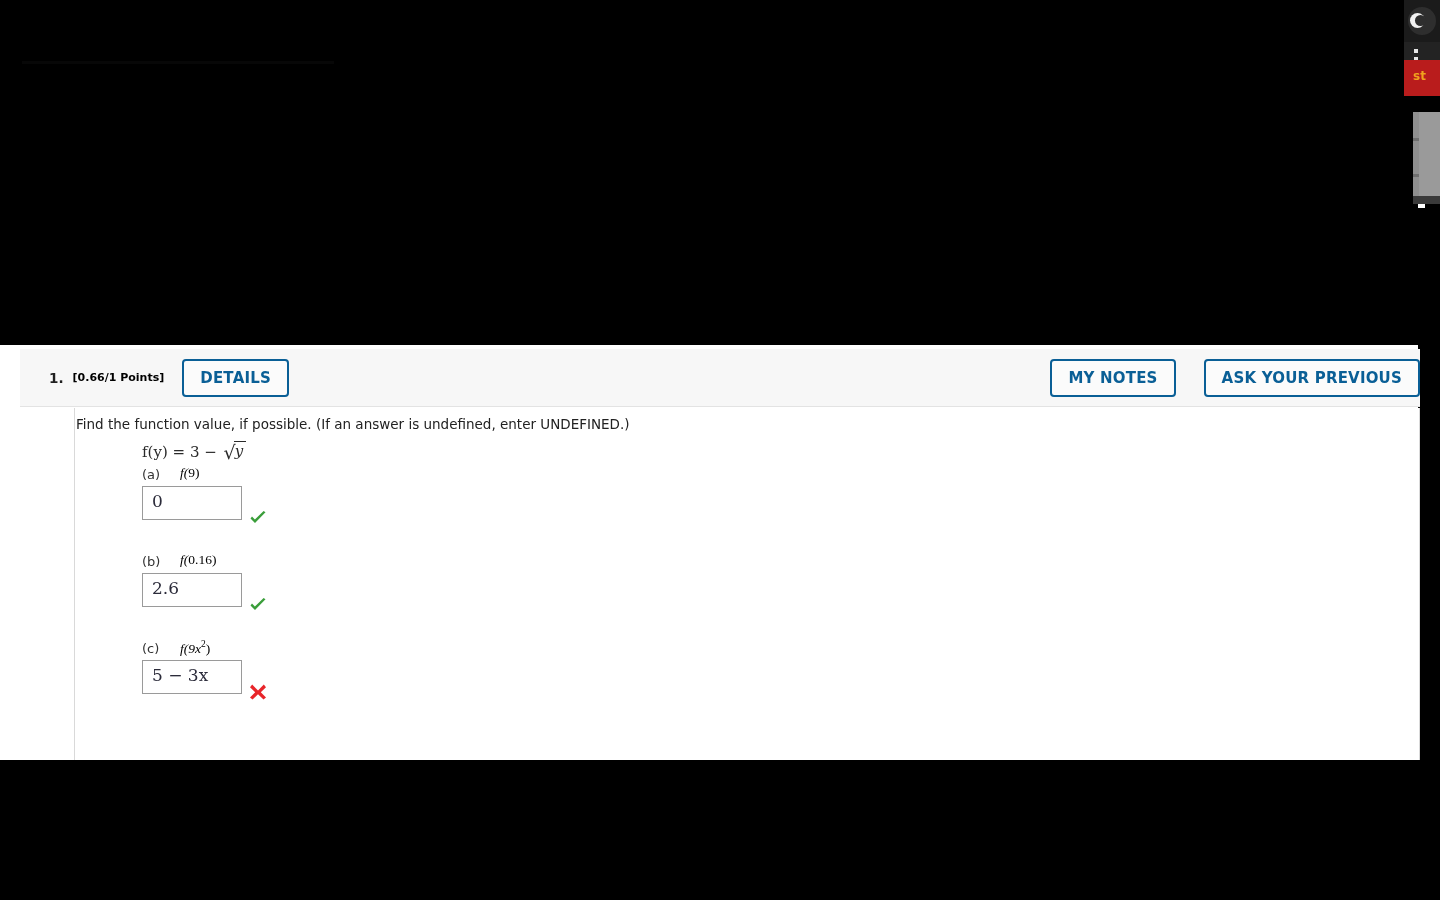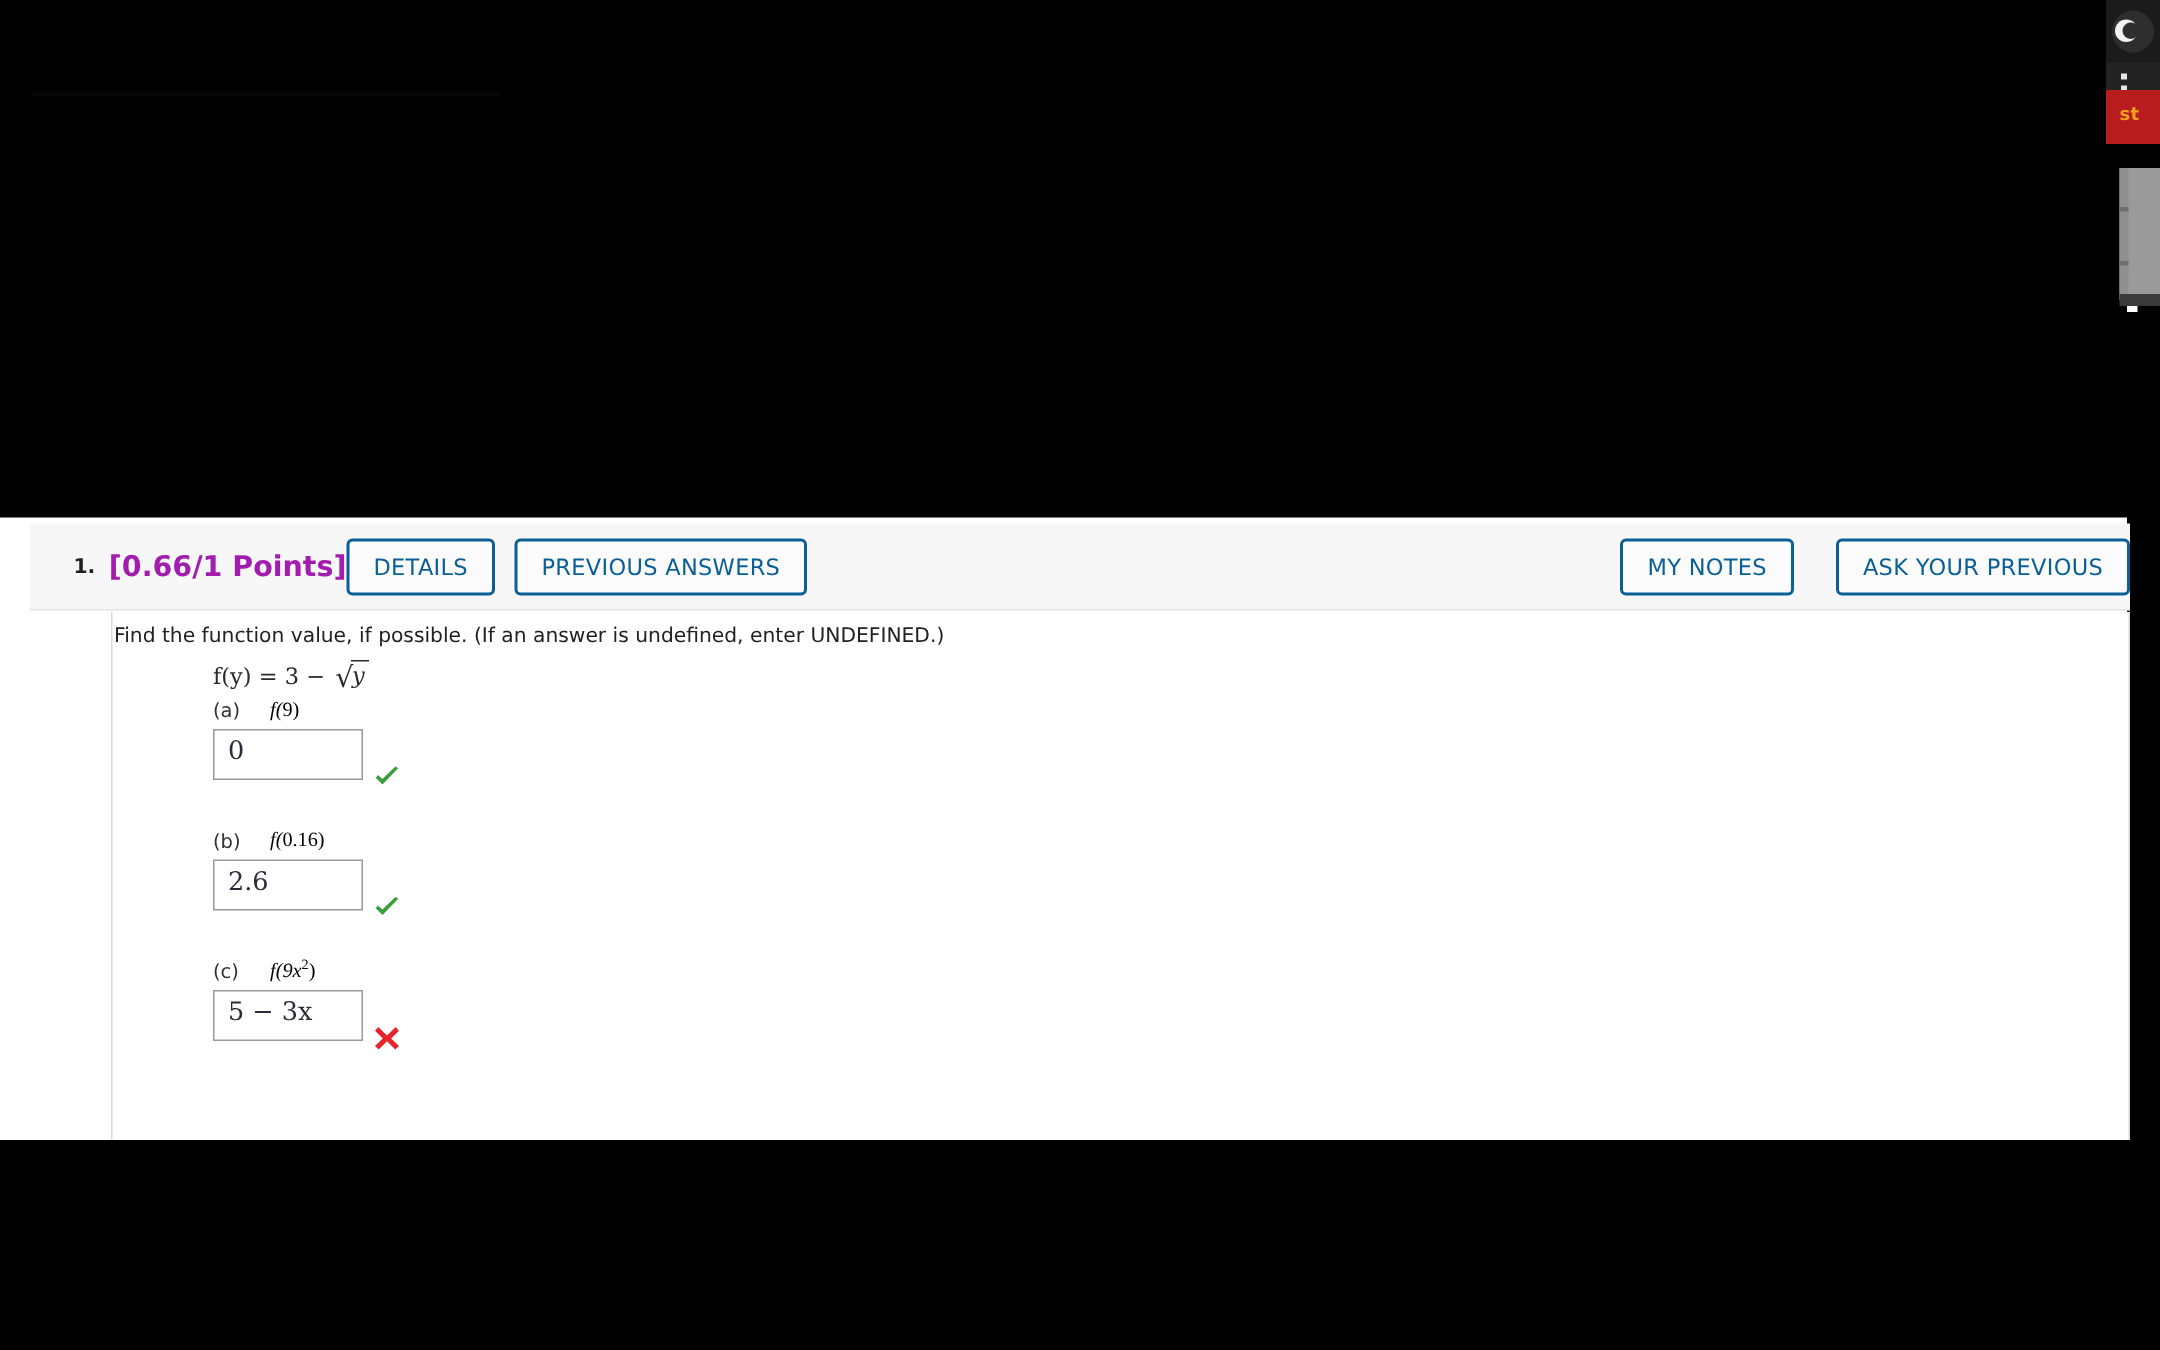--- a/index.html
+++ b/index.html
@@ -202,32 +202,33 @@
   }
 
   .qnum {
     font-size: 13.5px;
     font-weight: bold;
     color: #1f1f1f;
     margin-right: 9px;
   }
 
   .qpoints {
-    font-size: 19px;
+    font-size: 11px;
     font-weight: bold;
-    color: #a21caf;
+    color: #000000;
+    margin-right: 18px;
     white-space: nowrap;
   }
 
   .btn {
     border: 2px solid #0a5f96;
     background: #fbfbfb;
     color: #0a5f96;
     font-size: 15px;
-    font-weight: normal;
+    font-weight: bold;
     letter-spacing: 0.2px;
     border-radius: 4px;
     padding: 0 16px;
     height: 38px;
     line-height: 34px;
     margin-right: 13px;
     cursor: pointer;
     white-space: nowrap;
     font-family: "DejaVu Sans", "Liberation Sans", sans-serif;
   }
@@ -389,21 +390,20 @@
   <div class="dark-bar-bottom"></div>
   <div class="white-sliver"></div>
 
   <div class="page">
 
     <div class="qheader">
       <span class="qnum">1.</span>
       <span class="qpoints">[0.66/1 Points]</span>
 
       <button class="btn">DETAILS</button>
-      <button class="btn">PREVIOUS ANSWERS</button>
 
       <span class="spacer"></span>
 
       <button class="btn right-btn">MY NOTES</button>
       <button class="btn right-btn">ASK YOUR PREVIOUS</button>
     </div>
 
     <div class="qbody">
 
       <div class="prompt">Find the function value, if possible. (If an answer is undefined, enter UNDEFINED.)</div>

